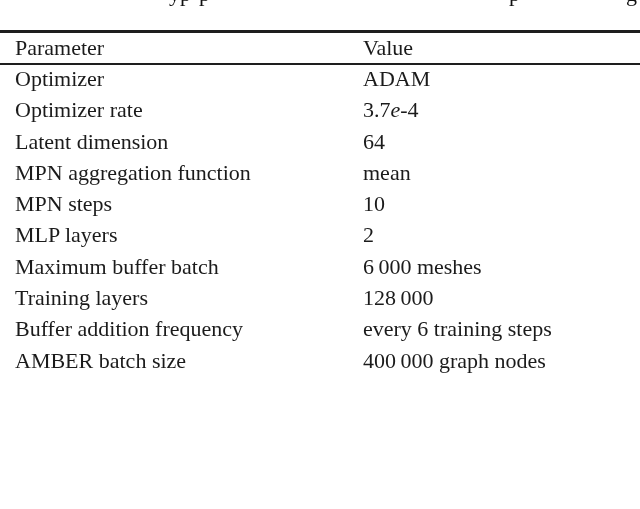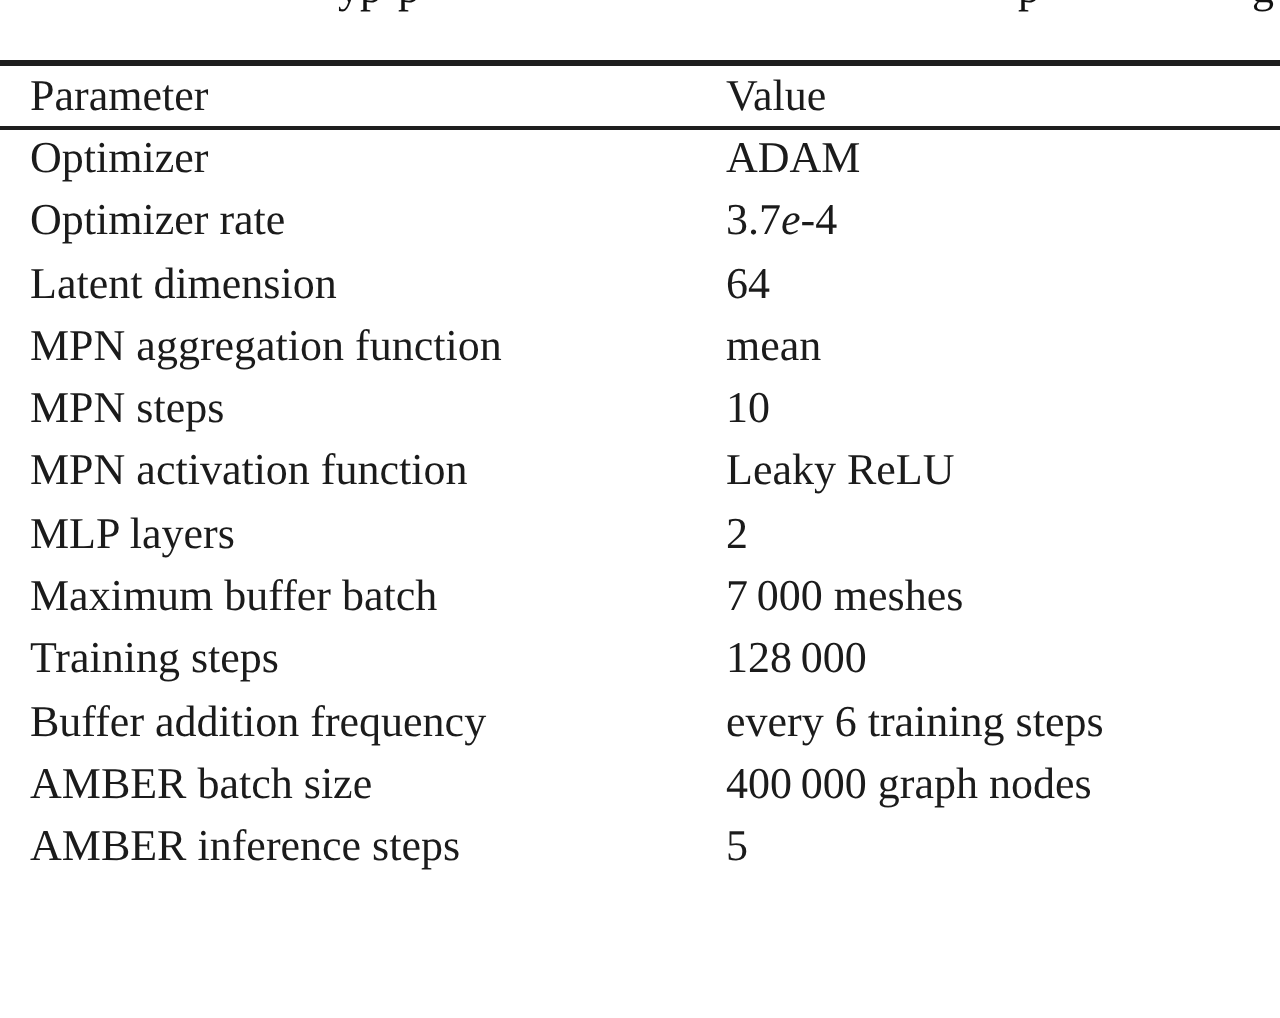--- a/index.html
+++ b/index.html
@@ -107,43 +107,35 @@
         </tr>
         <tr>
           <td class="cell-param">MPN aggregation function</td>
           <td class="cell-value"><span>mean</span></td>
         </tr>
         <tr>
           <td class="cell-param">MPN steps</td>
           <td class="cell-value"><span>10</span></td>
         </tr>
         <tr>
-          <td class="cell-param">MPN activation function</td>
-          <td class="cell-value"><span>Leaky ReLU</span></td>
-        </tr>
-        <tr>
           <td class="cell-param">MLP layers</td>
           <td class="cell-value"><span>2</span></td>
         </tr>
         <tr>
           <td class="cell-param">Maximum buffer batch</td>
-          <td class="cell-value"><span>7 000 meshes</span></td>
+          <td class="cell-value"><span>6 000 meshes</span></td>
         </tr>
         <tr>
-          <td class="cell-param">Training steps</td>
+          <td class="cell-param">Training layers</td>
           <td class="cell-value"><span>128 000</span></td>
         </tr>
         <tr>
           <td class="cell-param">Buffer addition frequency</td>
           <td class="cell-value"><span>every 6 training steps</span></td>
         </tr>
         <tr>
           <td class="cell-param">AMBER batch size</td>
           <td class="cell-value"><span>400 000 graph nodes</span></td>
         </tr>
-        <tr>
-          <td class="cell-param">AMBER inference steps</td>
-          <td class="cell-value"><span>5</span></td>
-        </tr>
       </tbody>
   </table>
 
 </div>
 
 </body></html>

